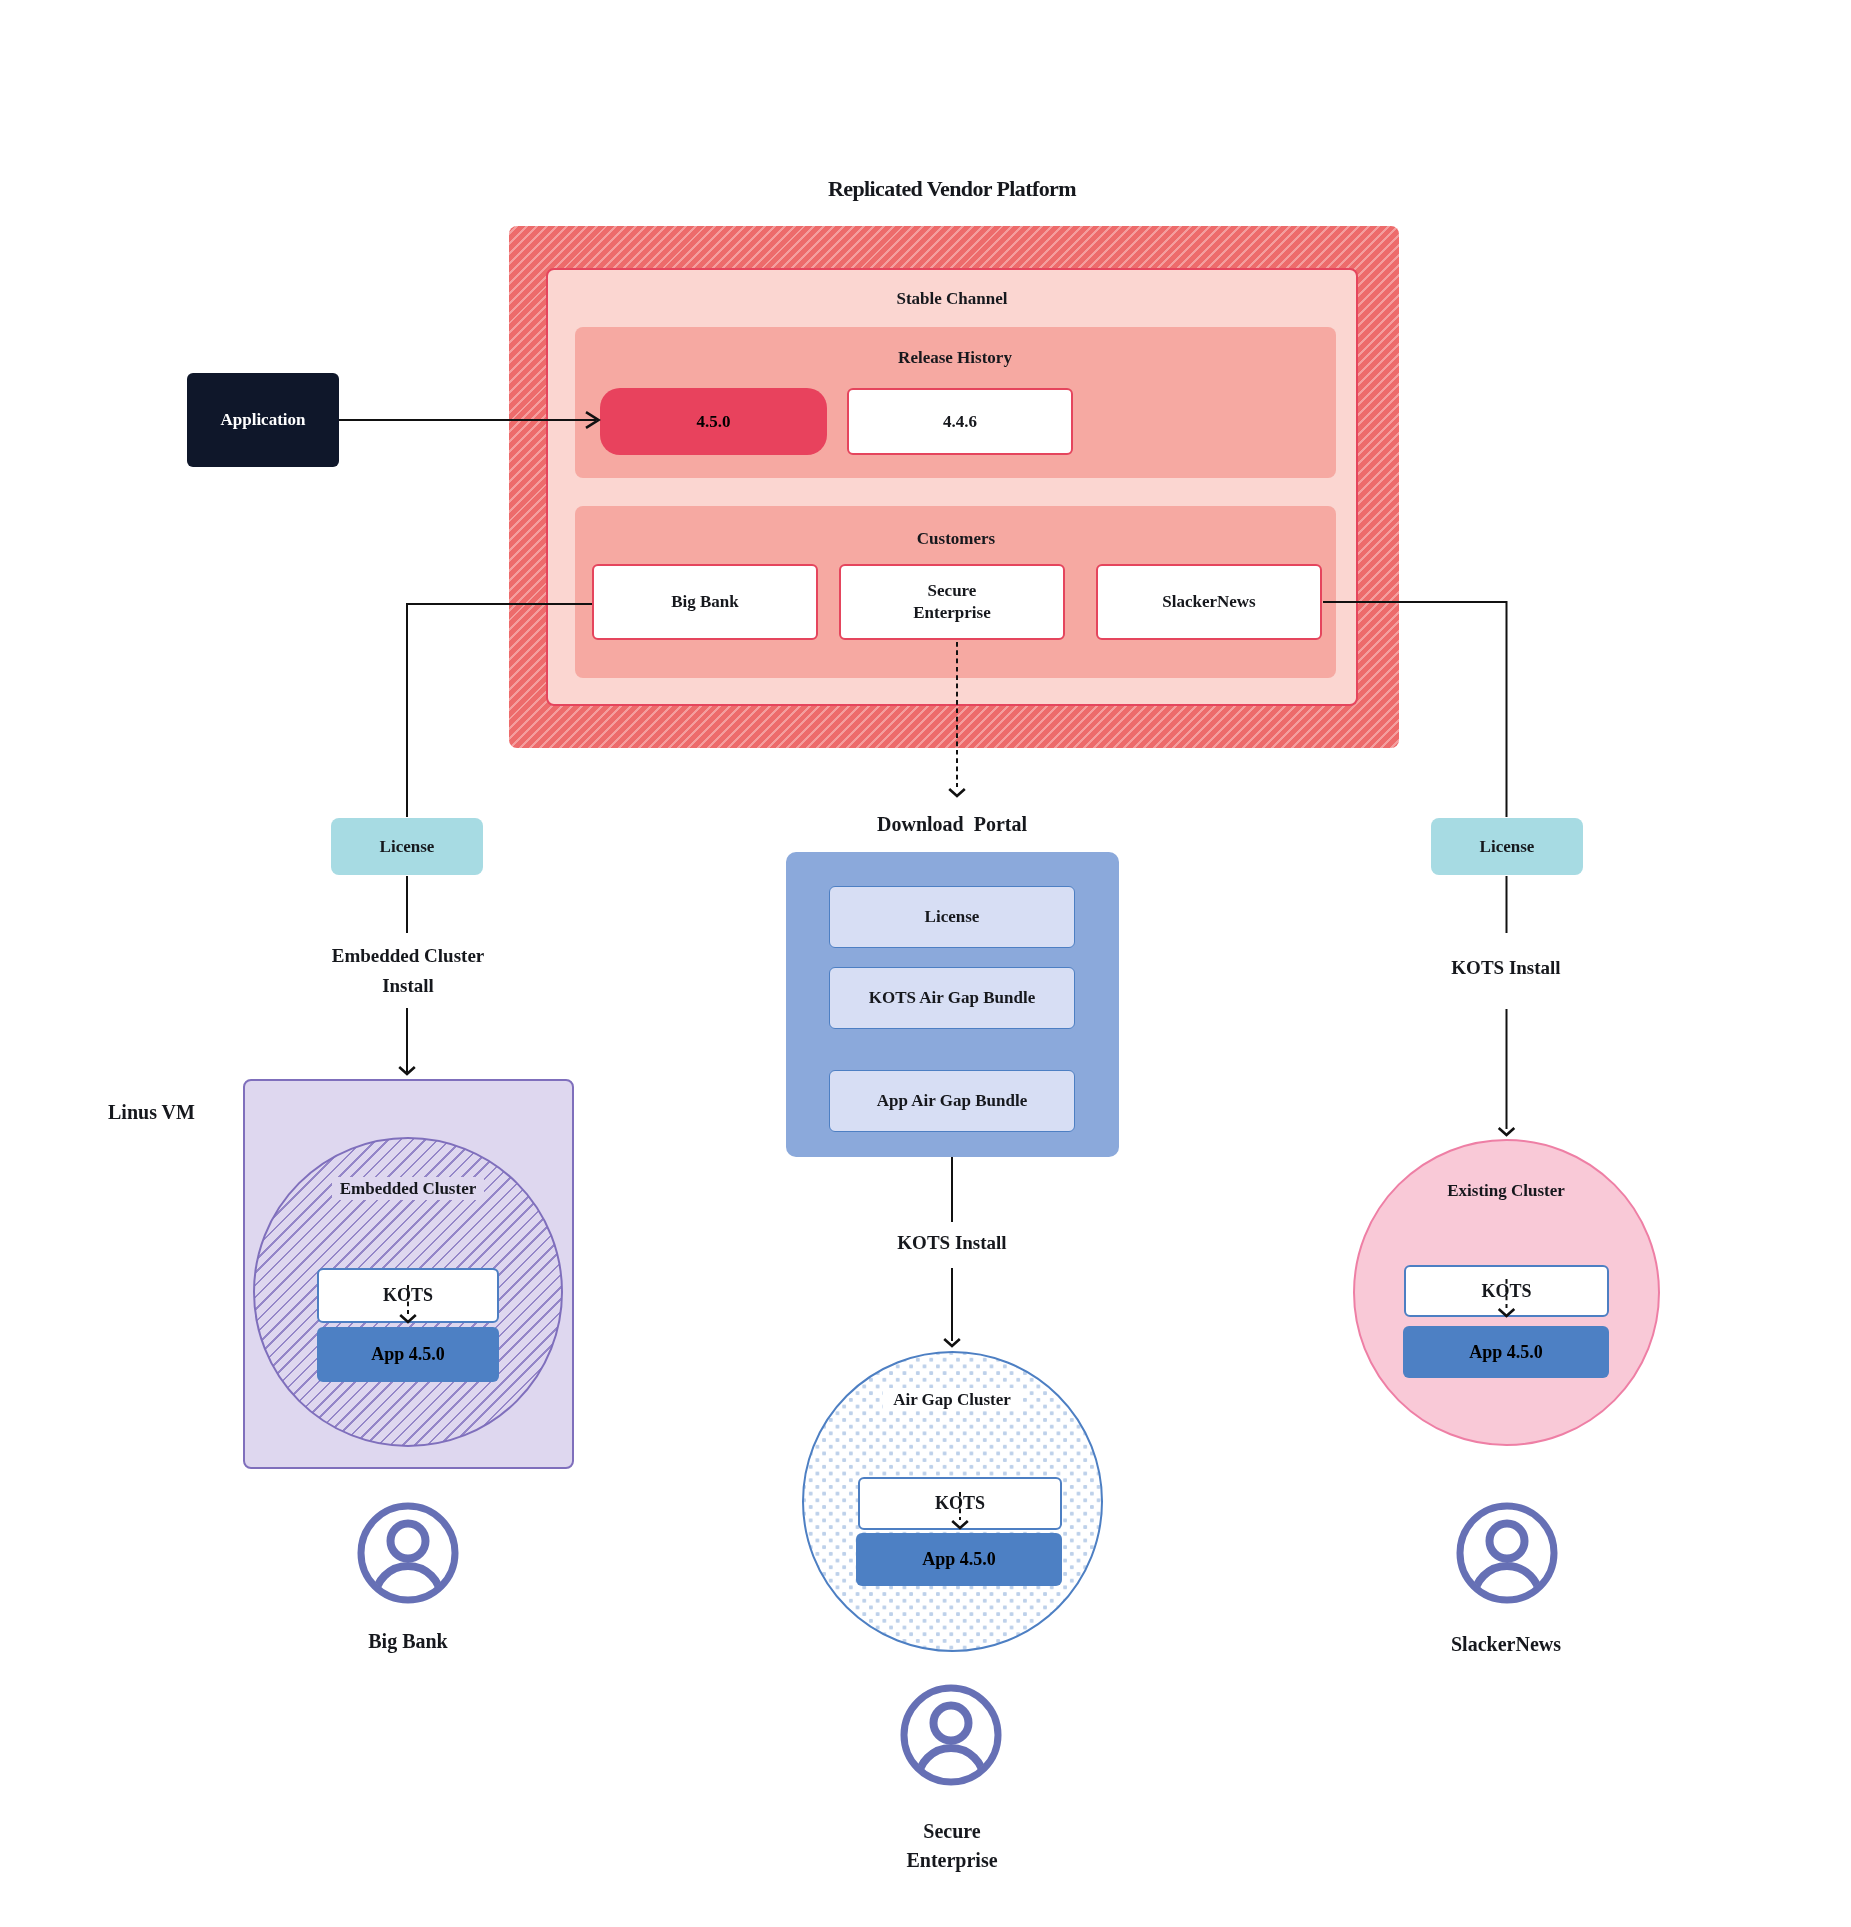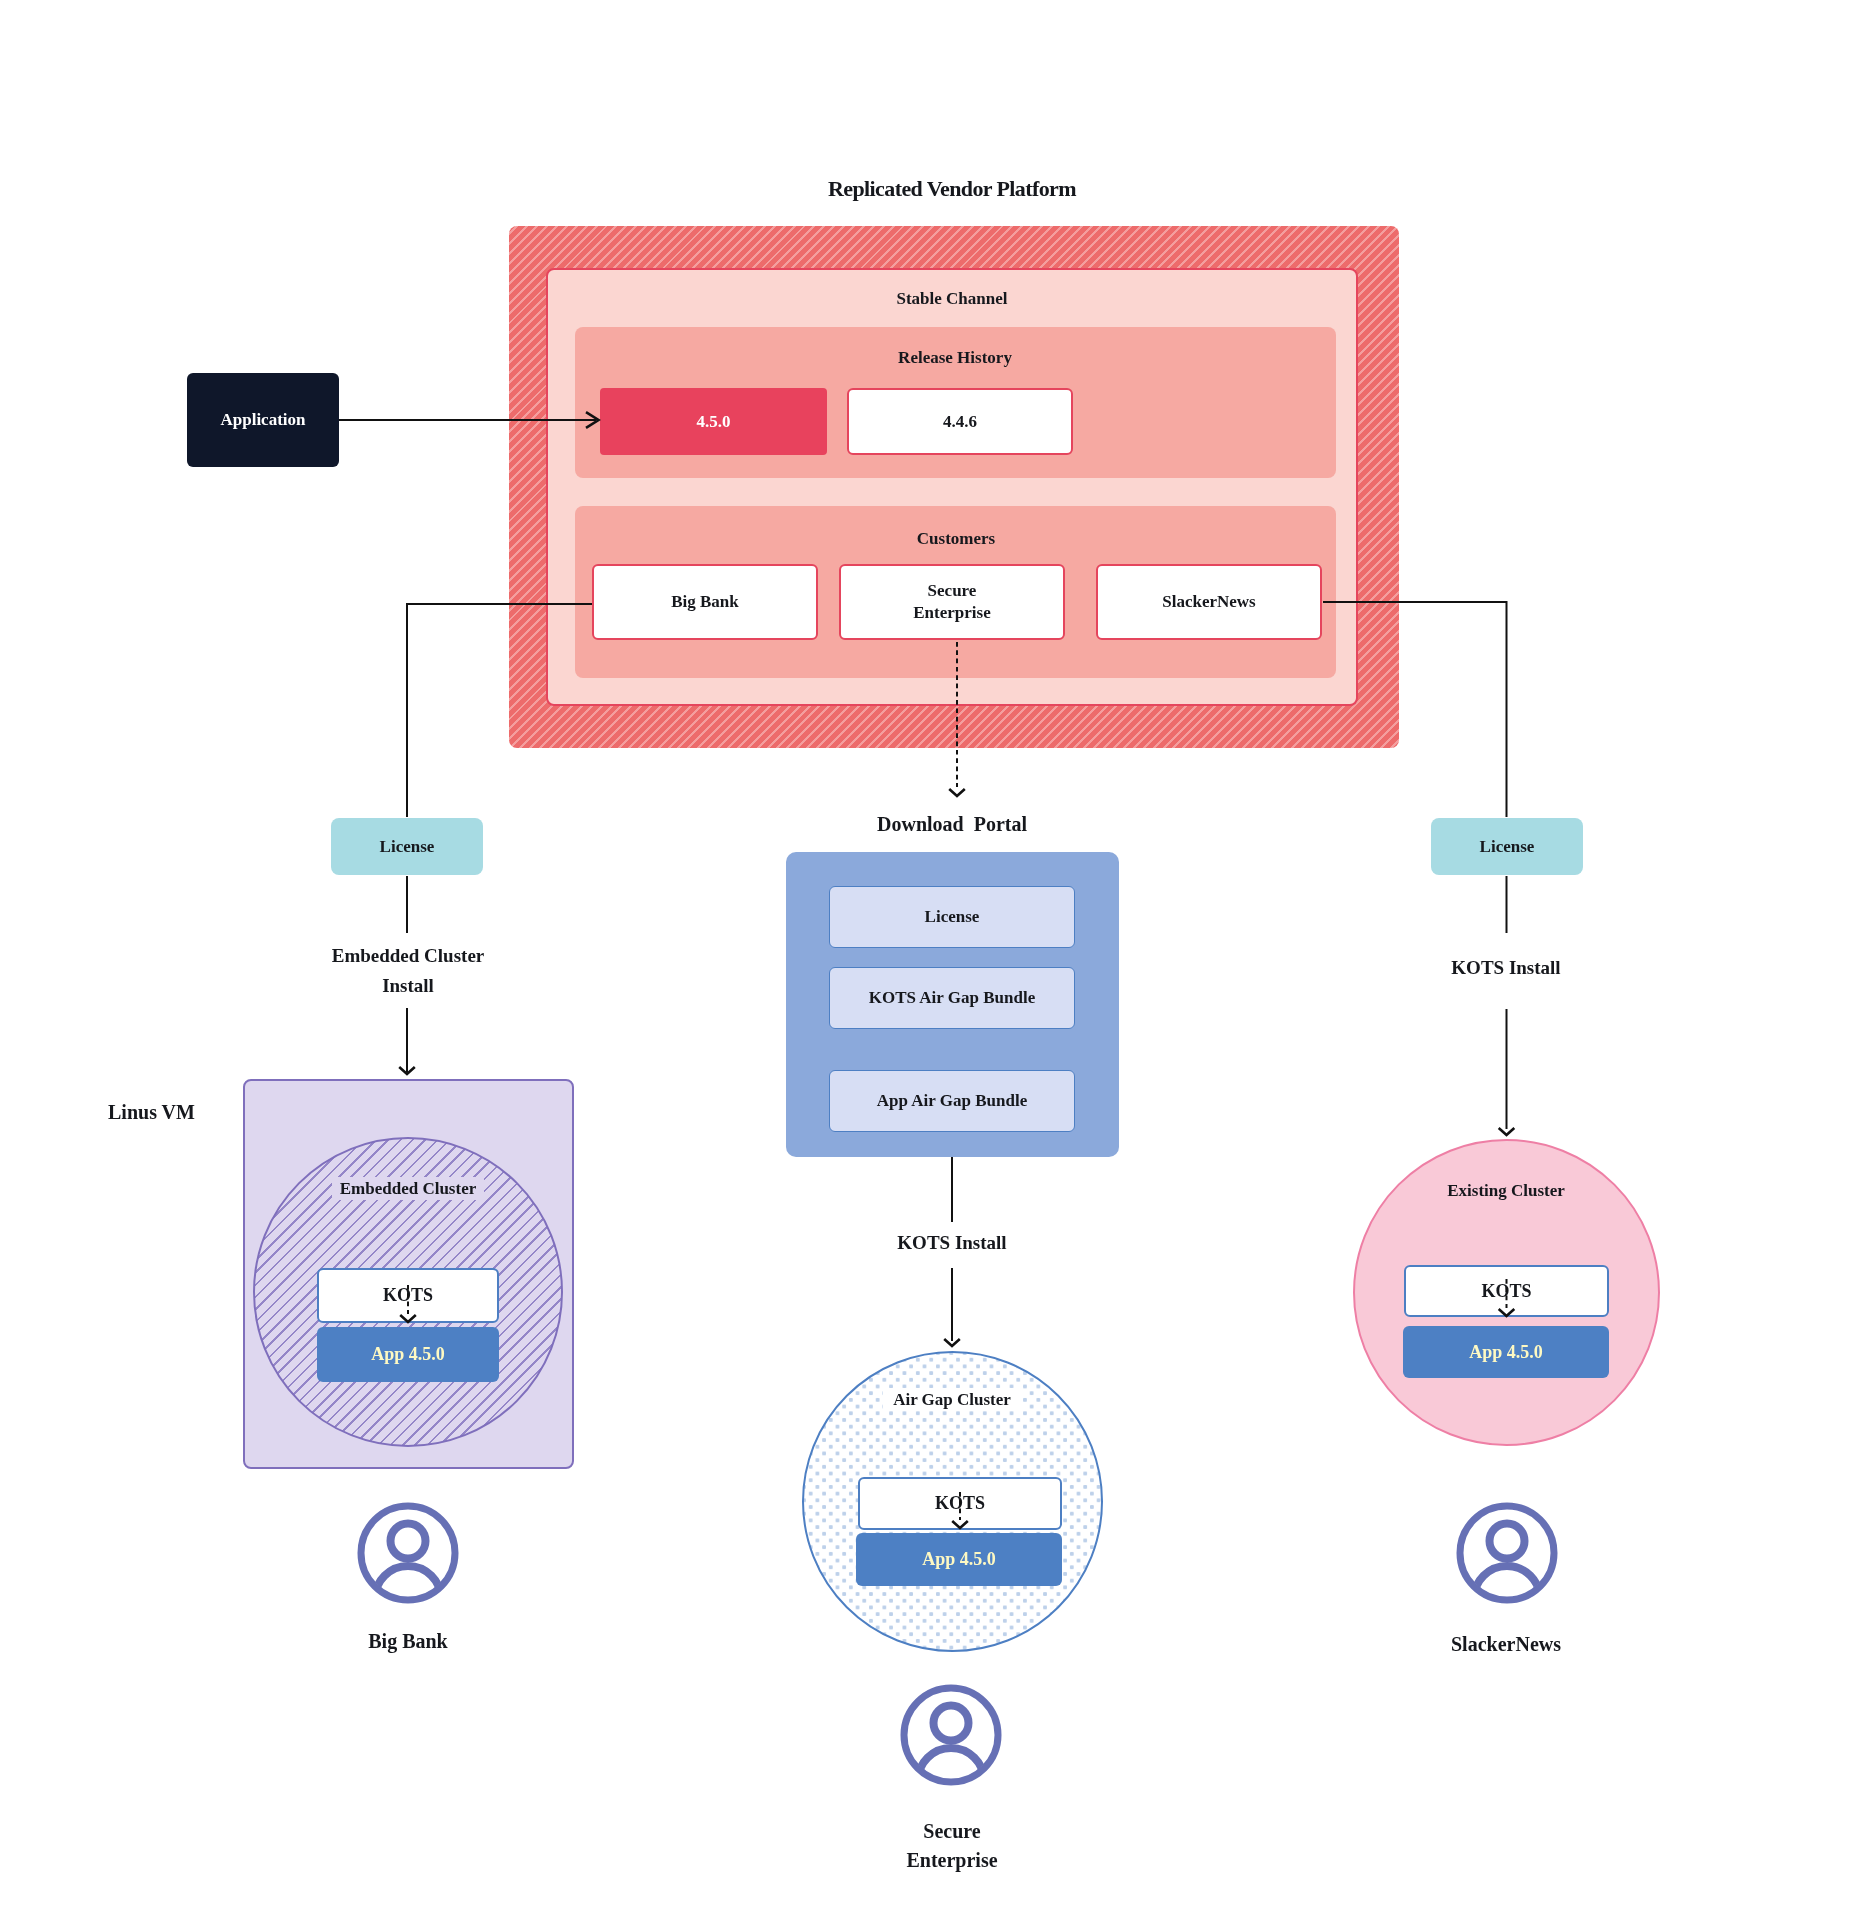--- a/index.html
+++ b/index.html
@@ -14,21 +14,21 @@
   
   #title{left:652px;top:176px;width:600px;font-size:22px;font-weight:700;text-align:center;letter-spacing:-0.6px;}
   #outer-hatch{
     left:509px;top:226px;width:890px;height:522px;border-radius:8px;
     background:repeating-linear-gradient(135deg,#ed6b6b 0px,#ed6b6b 4.9px,#f49e9e 4.9px,#f49e9e 7px);
   }
   #stable-box{left:546px;top:268px;width:812px;height:438px;border-radius:8px;background:#fbd6d1;border:2px solid #e5455d;}
   #stable-label{left:652px;top:289px;width:600px;font-size:17px;text-align:center;}
   #rh-box{left:575px;top:327px;width:761px;height:151px;border-radius:8px;background:#f6a9a2;}
   #rh-label{left:655px;top:348px;width:600px;font-size:17px;text-align:center;}
-  #rel-450{left:600px;top:388px;width:227px;height:67px;border-radius:4px;background:#e8425d;color:#ffffff;font-size:17px;font-weight:700;}
+  #rel-450{left:600px;top:388px;width:227px;height:67px;border-radius:20px;background:#e8425d;color:#000000;font-size:17px;font-weight:700;}
   #rel-446{left:847px;top:388px;width:226px;height:67px;border-radius:6px;background:#ffffff;border:2px solid #e5455d;font-size:17px;font-weight:700;}
   #cust-box{left:575px;top:506px;width:761px;height:172px;border-radius:8px;background:#f6a9a2;}
   #cust-label{left:656px;top:529px;width:600px;font-size:17px;text-align:center;}
   .cust-item{top:564px;width:226px;height:76px;border-radius:6px;background:#ffffff;border:2px solid #e5455d;font-size:17px;font-weight:700;line-height:22px;}
   #cust-bigbank{left:592px;}
   #cust-secure{left:839px;}
   #cust-slacker{left:1096px;}
 
   #application{left:187px;top:373px;width:152px;height:94px;border-radius:6px;background:#0f172a;color:#ffffff;font-size:17px;font-weight:700;}
 
@@ -53,21 +53,21 @@
   
   #linus-box{left:243px;top:1079px;width:331px;height:390px;border-radius:8px;background:#ded7ef;border:2px solid #7f6fbc;}
   #linus-label{left:108px;top:1101px;width:600px;font-size:20px;}
   #emb-circle{
     left:253px;top:1137px;width:310px;height:310px;border-radius:50%;border:2px solid #7f6fbc;
     background:repeating-linear-gradient(135deg,#ded7ef 0px,#ded7ef 6.9px,#9486c8 6.9px,#9486c8 8.7px);
   }
   #emb-circle-label{left:108px;top:1179px;width:600px;font-size:17px;text-align:center;}
   #emb-circle-label span{background:#ded7ef;padding:2px 8px;border-radius:3px;}
   .kots-box{background:#ffffff;border:2px solid #4d7fc3;border-radius:6px;font-size:18px;font-weight:700;margin-top:40px;}
-  .app-box{background:#4d80c4;border-radius:6px;color:#fef9c3;font-size:18px;font-weight:700;}
+  .app-box{background:#4d80c4;border-radius:6px;color:#000000;font-size:18px;font-weight:700;}
   #kots-left{left:317px;top:1228px;width:182px;height:55px;}
   #app-left{left:317px;top:1327px;width:182px;height:55px;}
 
   
   #ag-circle{
     left:802px;top:1351px;width:301px;height:301px;border-radius:50%;border:2px solid #4d7fc3;
     background-color:#ffffff;
     background-image:radial-gradient(#bed1ea 1.9px,transparent 2.4px),radial-gradient(#bed1ea 1.9px,transparent 2.4px);
     background-size:13.4px 13.4px;background-position:0 0,6.7px 6.7px;
   }

